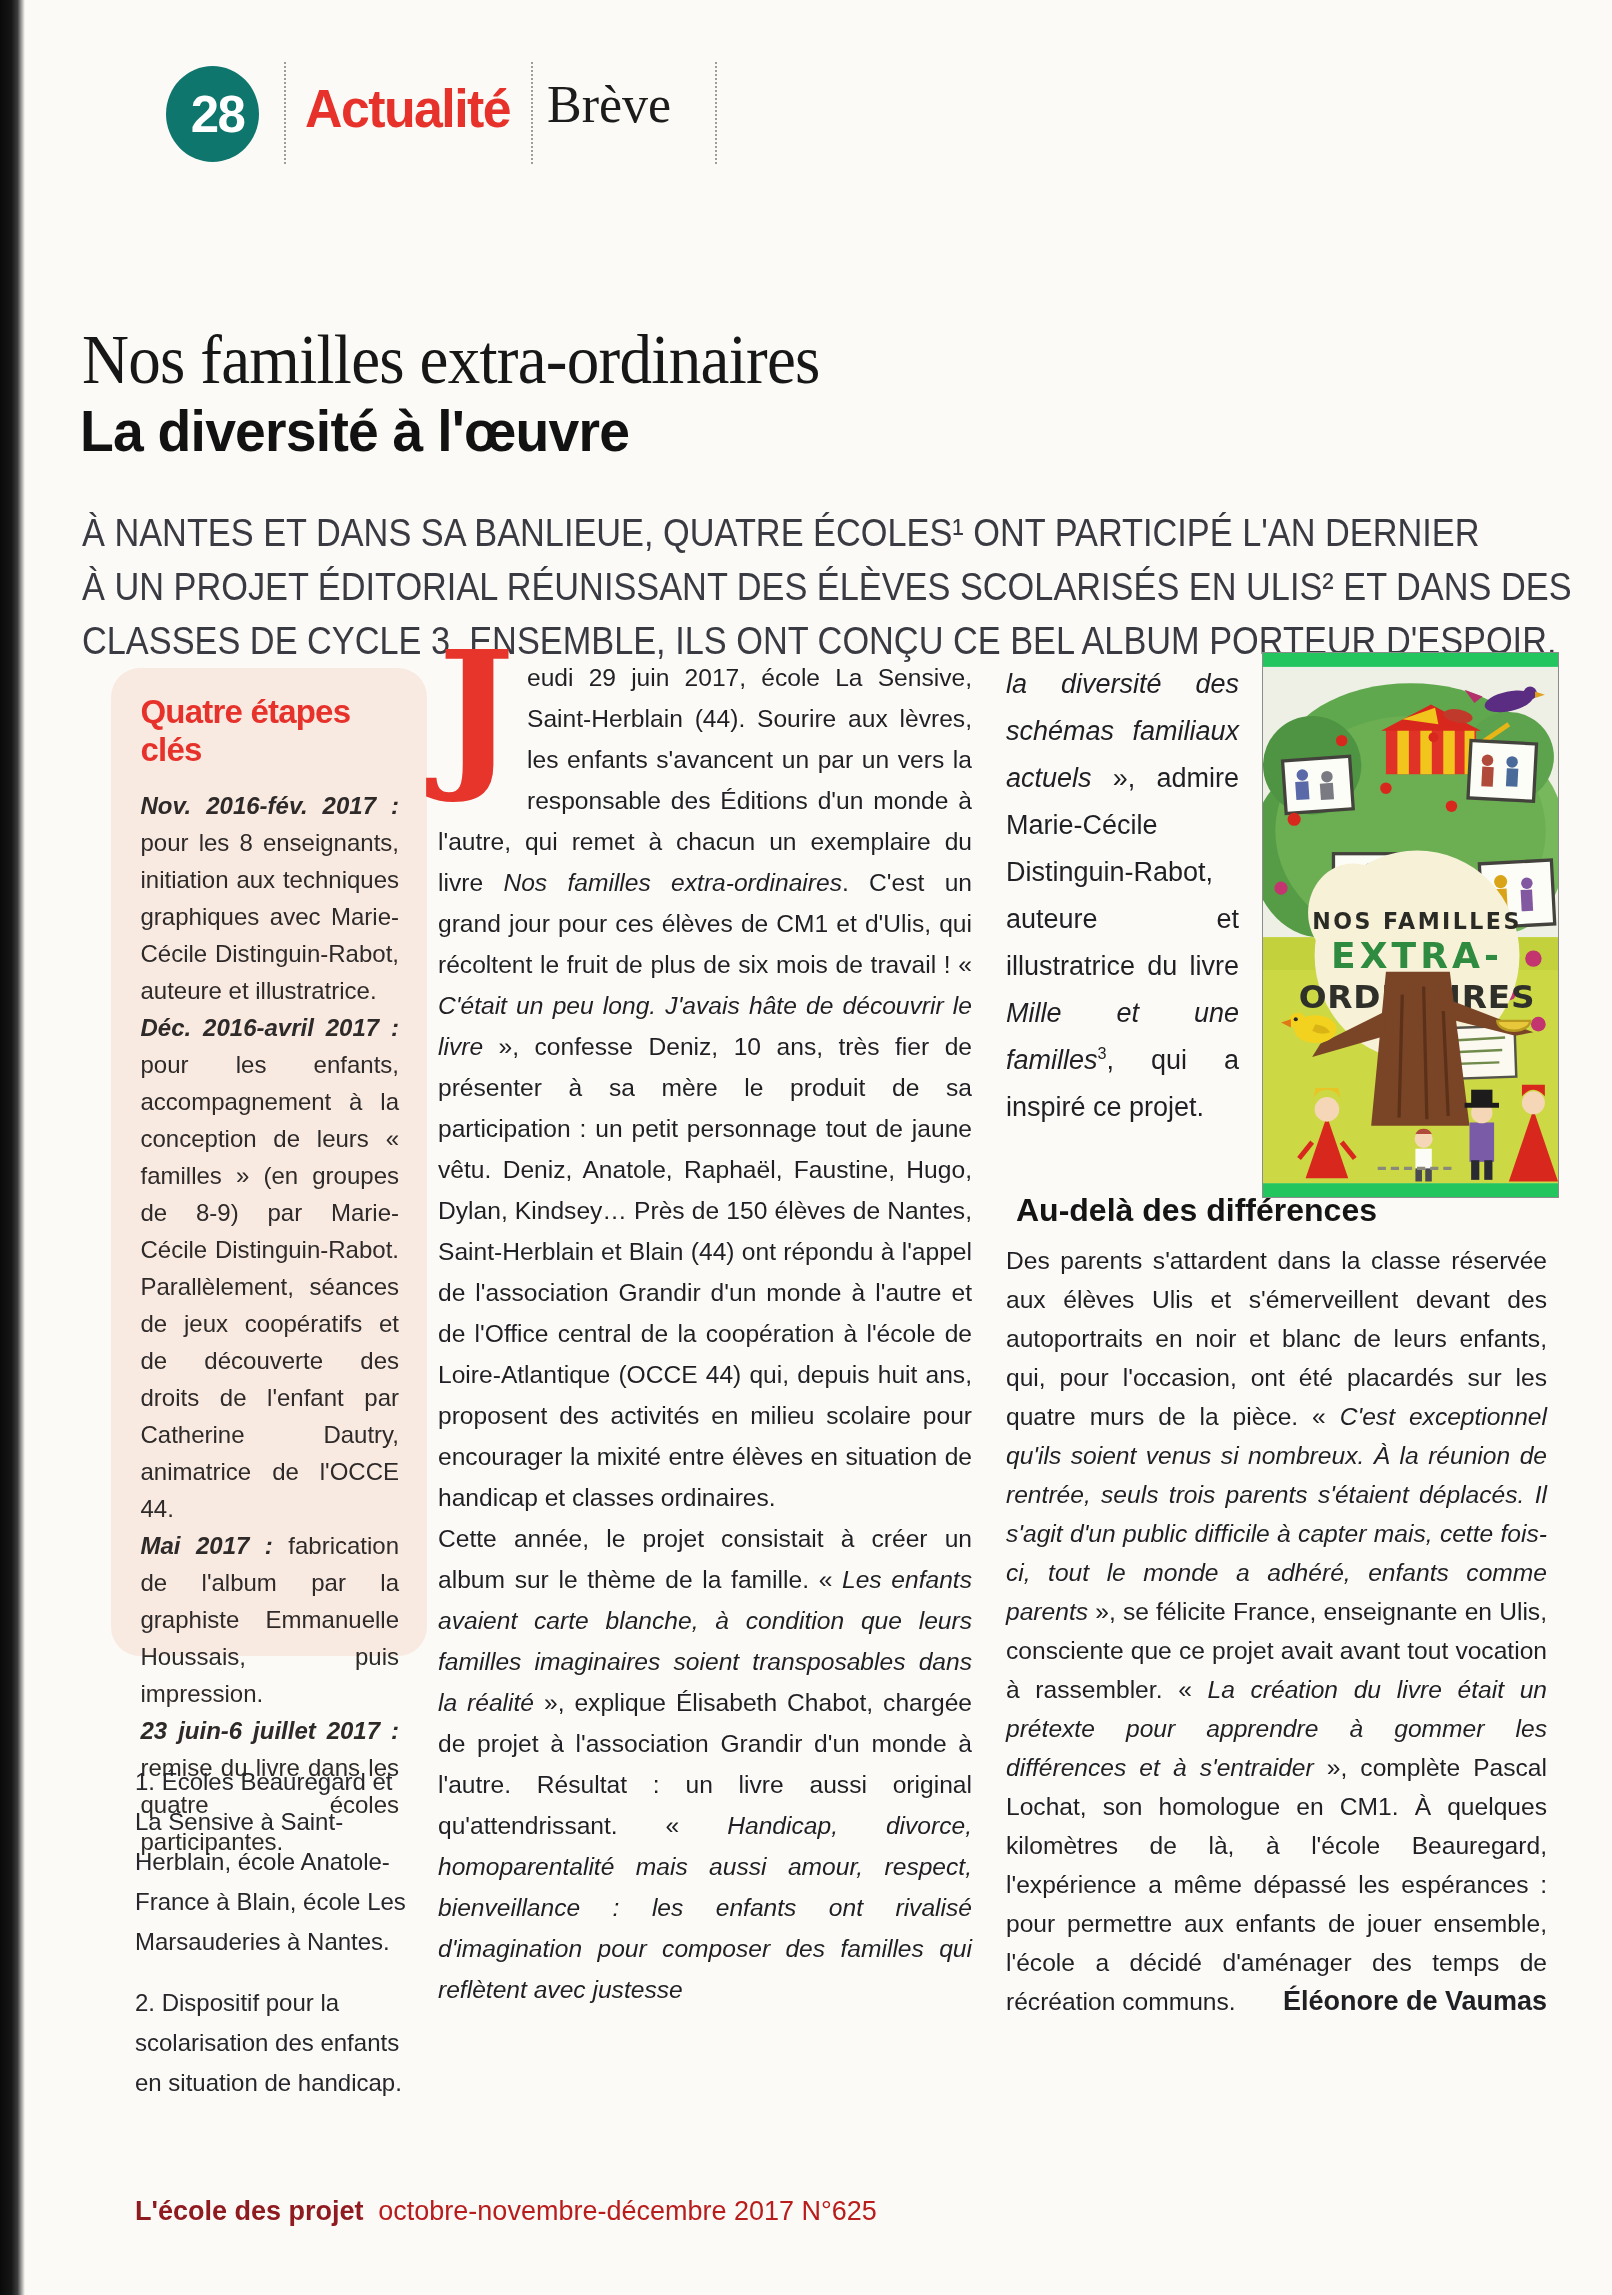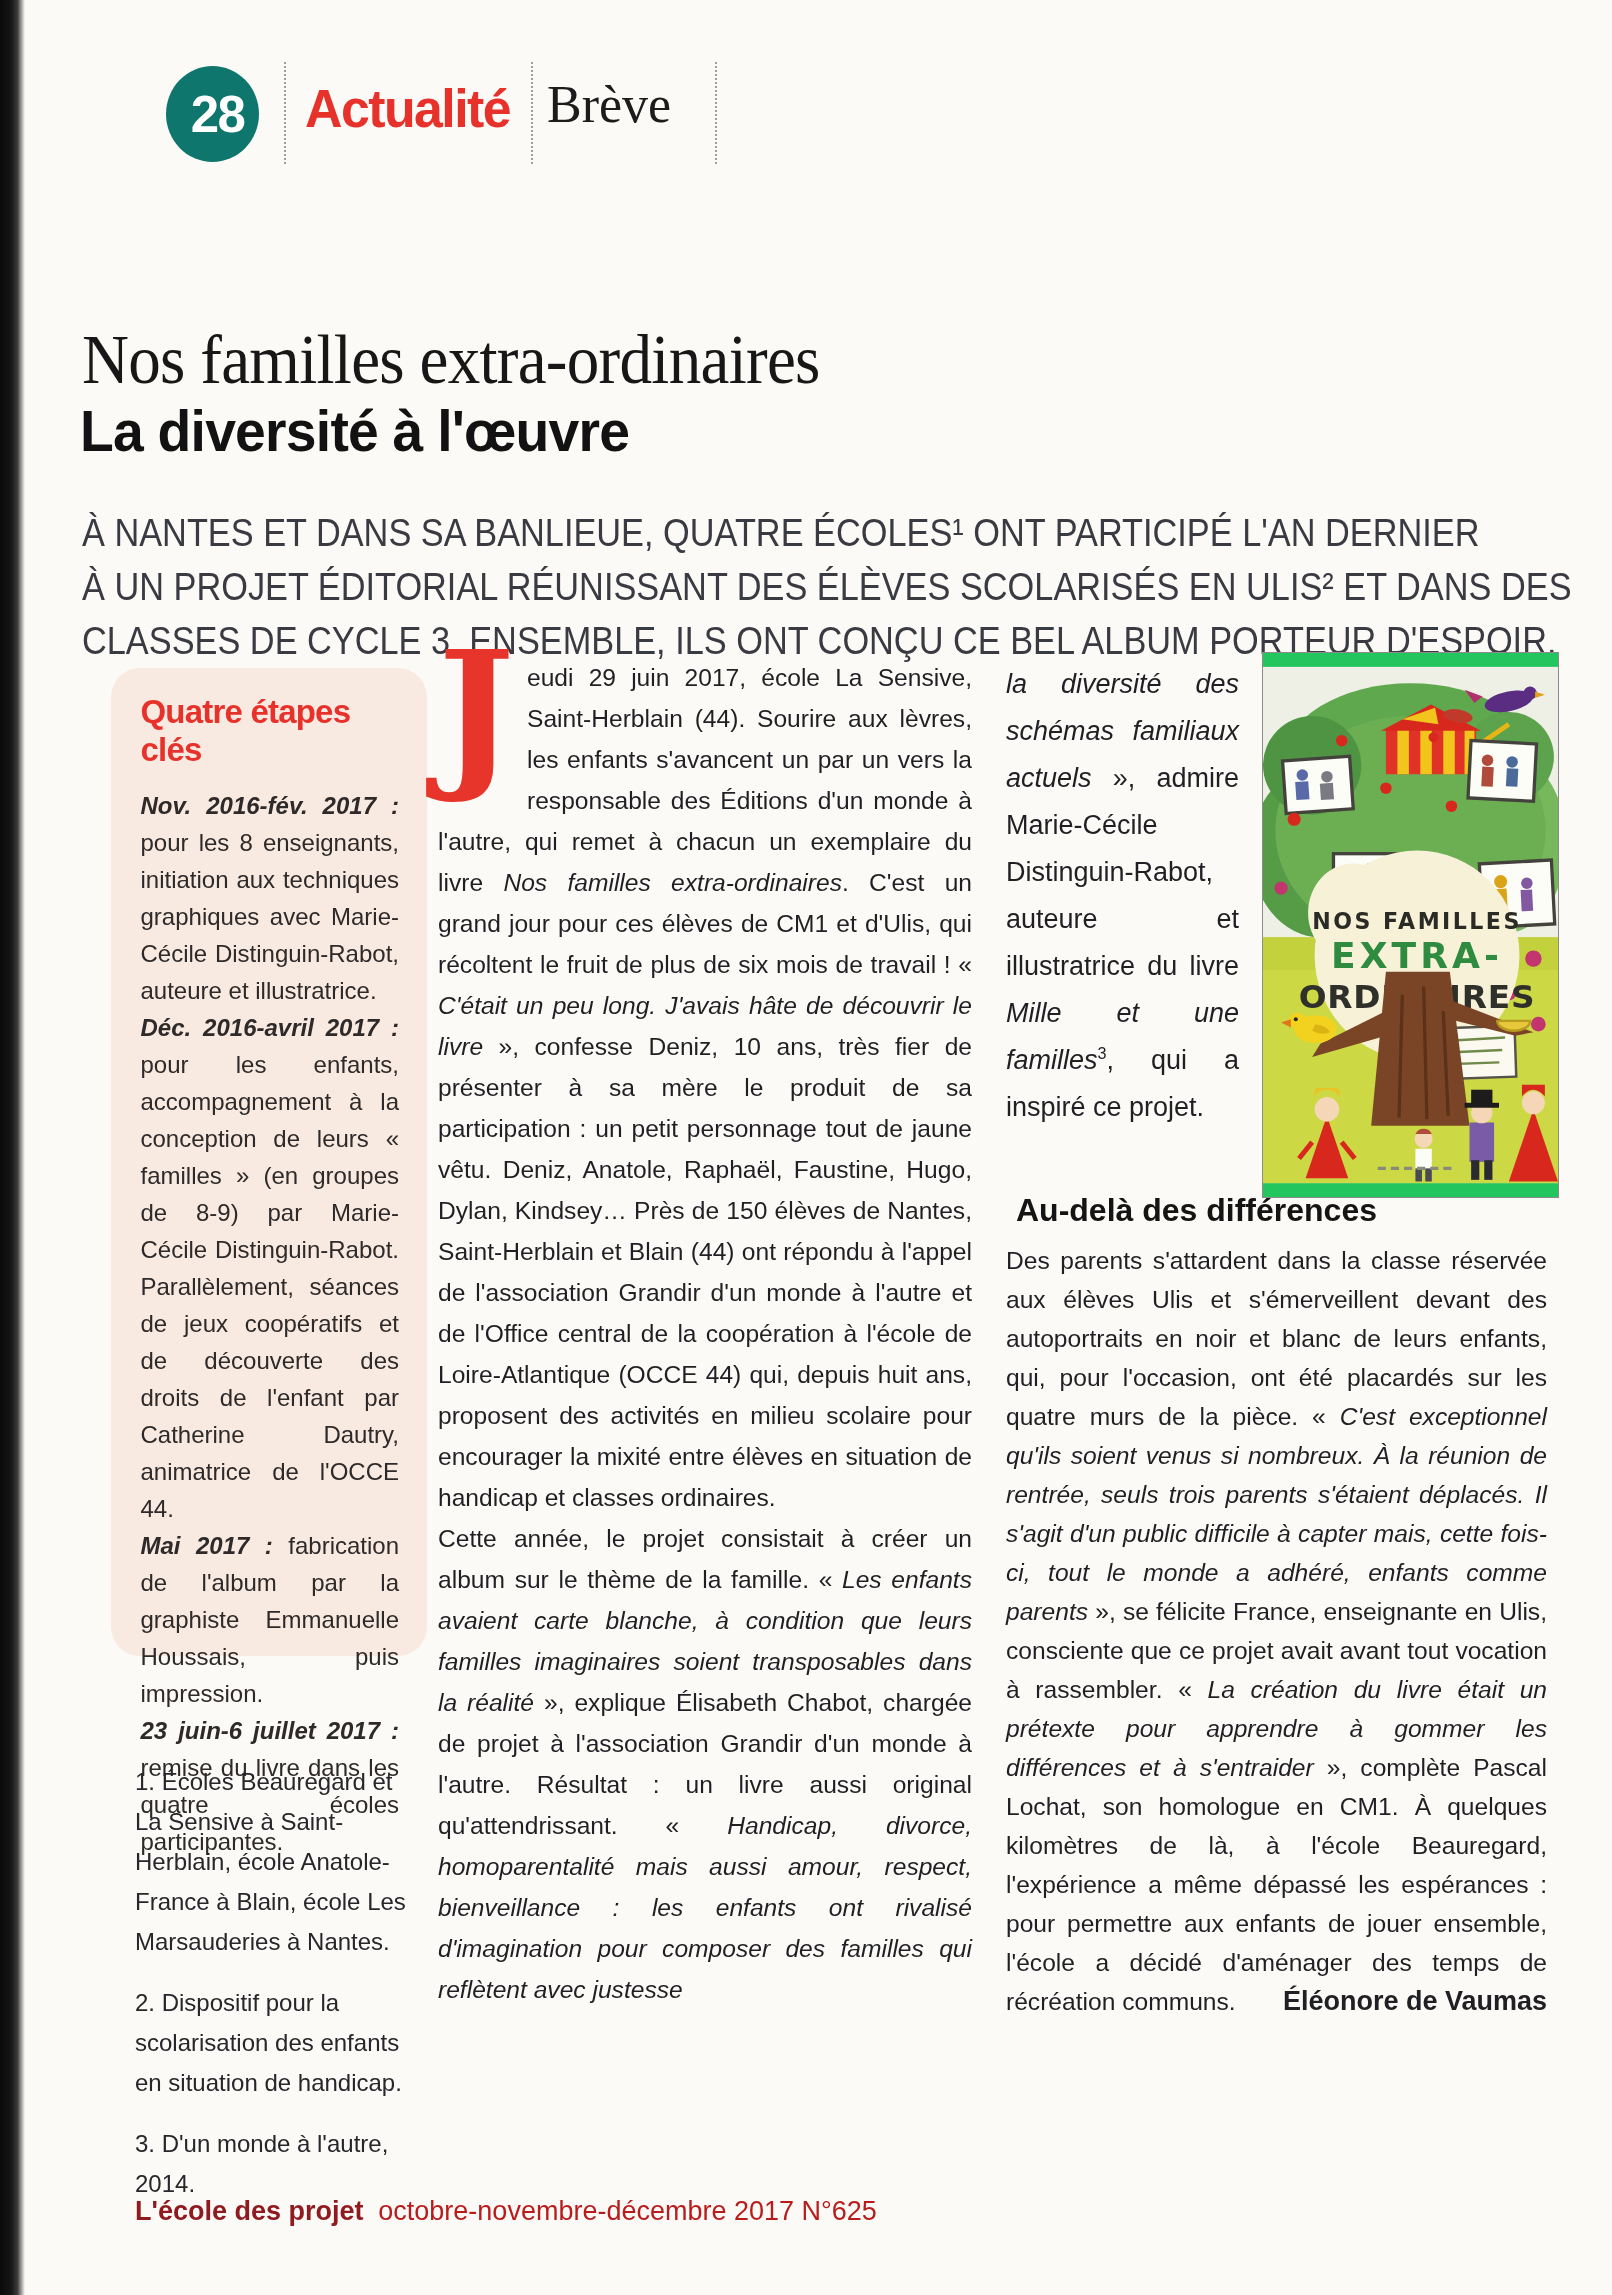--- a/index.html
+++ b/index.html
@@ -269,19 +269,18 @@
 </div>
 
 <div id="subhead">Au-delà des différences</div>
 <div id="col-right" class="body-col">
   <p style="margin:0;"><span><span>Des parents s'attardent dans la classe réservée aux élèves Ulis et s'émerveillent devant des autoportraits en noir et blanc de leurs enfants, qui, pour l'occasion, ont été placardés sur les quatre murs de la pièce. « </span><span class="it">C'est exceptionnel qu'ils soient venus si nombreux. À la réunion de rentrée, seuls trois parents s'étaient déplacés. Il s'agit d'un public difficile à capter mais, cette fois-ci, tout le monde a adhéré, enfants comme parents</span><span> », se félicite France, enseignante en Ulis, consciente que ce projet avait avant tout vocation à rassembler. « </span><span class="it">La création du livre était un prétexte pour apprendre à gommer les différences et à s'entraider</span><span> », complète Pascal Lochat, son homologue en CM1. À quelques kilomètres de là, à l'école Beauregard, l'expérience a même dépassé les espérances : pour permettre aux enfants de jouer ensemble, l'école a décidé d'aménager des temps de récréation communs.</span></span><span class="sig">Éléonore de Vaumas</span></p>
 </div>
 
 <div id="footnotes">
   <p>1. Écoles Beauregard et La Sensive à Saint-Herblain, école Anatole-France à Blain, école Les Marsauderies à Nantes.</p>
   <p>2. Dispositif pour la scolarisation des enfants en situation de handicap.</p>
-  <p>3. D'un monde à l'autre, 2014.</p>
 </div>
 
 <div id="footer">
   <span class="brand">L'école des projet</span><span class="issue">octobre-novembre-décembre 2017  N°625</span>
 </div>
 
 
 </body></html>

